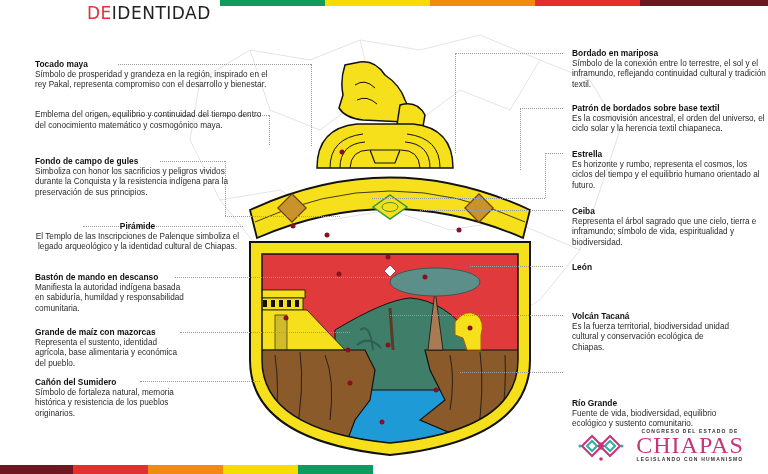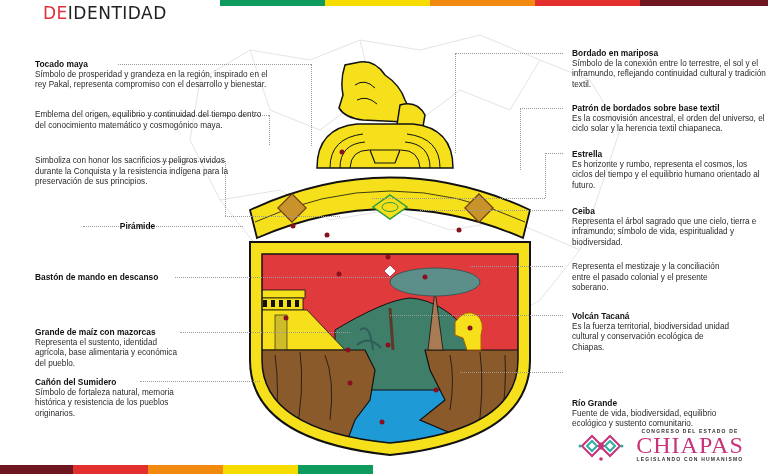--- a/index.html
+++ b/index.html
@@ -1,19 +1,19 @@
 <!DOCTYPE html>
 <html><head>
 <meta charset="utf-8">
 <style>
   html, body { margin:0; padding:0; }
   body { width:768px; height:474px; position:relative; overflow:hidden; background:#ffffff; font-family:"Liberation Sans", sans-serif; color:#222; }
   .bar { position:absolute; height:6px; }
   .title { position:absolute; left:21px; top:4px; font-size:17px; letter-spacing:0.5px; color:#222; line-height:19px; font-family:"DejaVu Sans", sans-serif; }
-  .title .l2 { display:block; margin-left:22px; }
+  .title .l2 { display:block; margin-left:66px; }
   .title .red { color:#e0323c; }
   .label { position:absolute; width:235px; font-size:8.2px; line-height:10.6px; color:#2a2a2a; }
   .label .h { font-weight:bold; color:#111; font-size:8.4px; display:block; }
   .leader { position:absolute; border-top:1px dotted #9a9a9a; height:0; }
   .vleader { position:absolute; border-left:1px dotted #9a9a9a; width:0; }
   .map-bg { position:absolute; left:160px; top:20px; width:470px; height:330px; }
   .shield { position:absolute; left:245px; top:60px; width:290px; height:400px; }
   .logo { position:absolute; left:578px; top:428px; width:180px; height:36px; }
   .logo-text { position:absolute; left:52px; top:0; }
   .logo-small { font-size:5px; letter-spacing:1.2px; color:#333; font-weight:bold; text-align:center; width:120px; }
@@ -169,27 +169,30 @@
 <div class="leader" style="left:460px;top:372px;width:103px;"></div>
 
 <div class="label" style="left:35px;top:59px;">
   <span class="h">Tocado maya</span>
   <span>Símbolo de prosperidad y grandeza en la región, inspirado en el rey Pakal, representa compromiso con el desarrollo y bienestar.</span>
 </div>
 <div class="label" style="left:35px;top:110px;">
   <span>Emblema del origen, equilibrio y continuidad del tiempo dentro del conocimiento matemático y cosmogónico maya.</span>
 </div>
 <div class="label" style="left:35px;top:156px;width:200px;">
+  <span class="h">Fondo de campo de gules</span>
   <span>Simboliza con honor los sacrificios y peligros vividos durante la Conquista y la resistencia indígena para la preservación de sus principios.</span>
 </div>
 <div class="label" style="left:35px;top:221px;width:205px;text-align:center;">
   <span class="h">Pirámide</span>
+  <span>El Templo de las Inscripciones de Palenque simboliza el legado arqueológico y la identidad cultural de Chiapas.</span>
 </div>
 <div class="label" style="left:35px;top:272px;width:150px;">
   <span class="h">Bastón de mando en descanso</span>
+  <span>Manifiesta la autoridad indígena basada en sabiduría, humildad y responsabilidad comunitaria.</span>
 </div>
 <div class="label" style="left:35px;top:327px;width:150px;">
   <span class="h">Grande de maíz con mazorcas</span>
   <span>Representa el sustento, identidad agrícola, base alimentaria y económica del pueblo.</span>
 </div>
 <div class="label" style="left:35px;top:377px;width:170px;">
   <span class="h">Cañón del Sumidero</span>
   <span>Símbolo de fortaleza natural, memoria histórica y resistencia de los pueblos originarios.</span>
 </div>
 
@@ -203,21 +206,21 @@
 </div>
 <div class="label" style="left:572px;top:149px;width:195px;">
   <span class="h">Estrella</span>
   <span>Es horizonte y rumbo, representa el cosmos, los ciclos del tiempo y el equilibrio humano orientado al futuro.</span>
 </div>
 <div class="label" style="left:572px;top:206px;width:195px;">
   <span class="h">Ceiba</span>
   <span>Representa el árbol sagrado que une cielo, tierra e inframundo; símbolo de vida, espiritualidad y biodiversidad.</span>
 </div>
 <div class="label" style="left:572px;top:262px;width:160px;">
-  <span>Representa el mestizaje y la conciliación entre el pasado colonial y el presente soberano.</span>
+  <span class="h">León</span>
 </div>
 <div class="label" style="left:572px;top:311px;width:165px;">
   <span class="h">Volcán Tacaná</span>
   <span>Es la fuerza territorial, biodiversidad unidad cultural y conservación ecológica de Chiapas.</span>
 </div>
 <div class="label" style="left:572px;top:367px;width:150px;margin-top:31px;">
   <span class="h">Río Grande</span>
   <span>Fuente de vida, biodiversidad, equilibrio ecológico y sustento comunitario.</span>
 </div>
 

